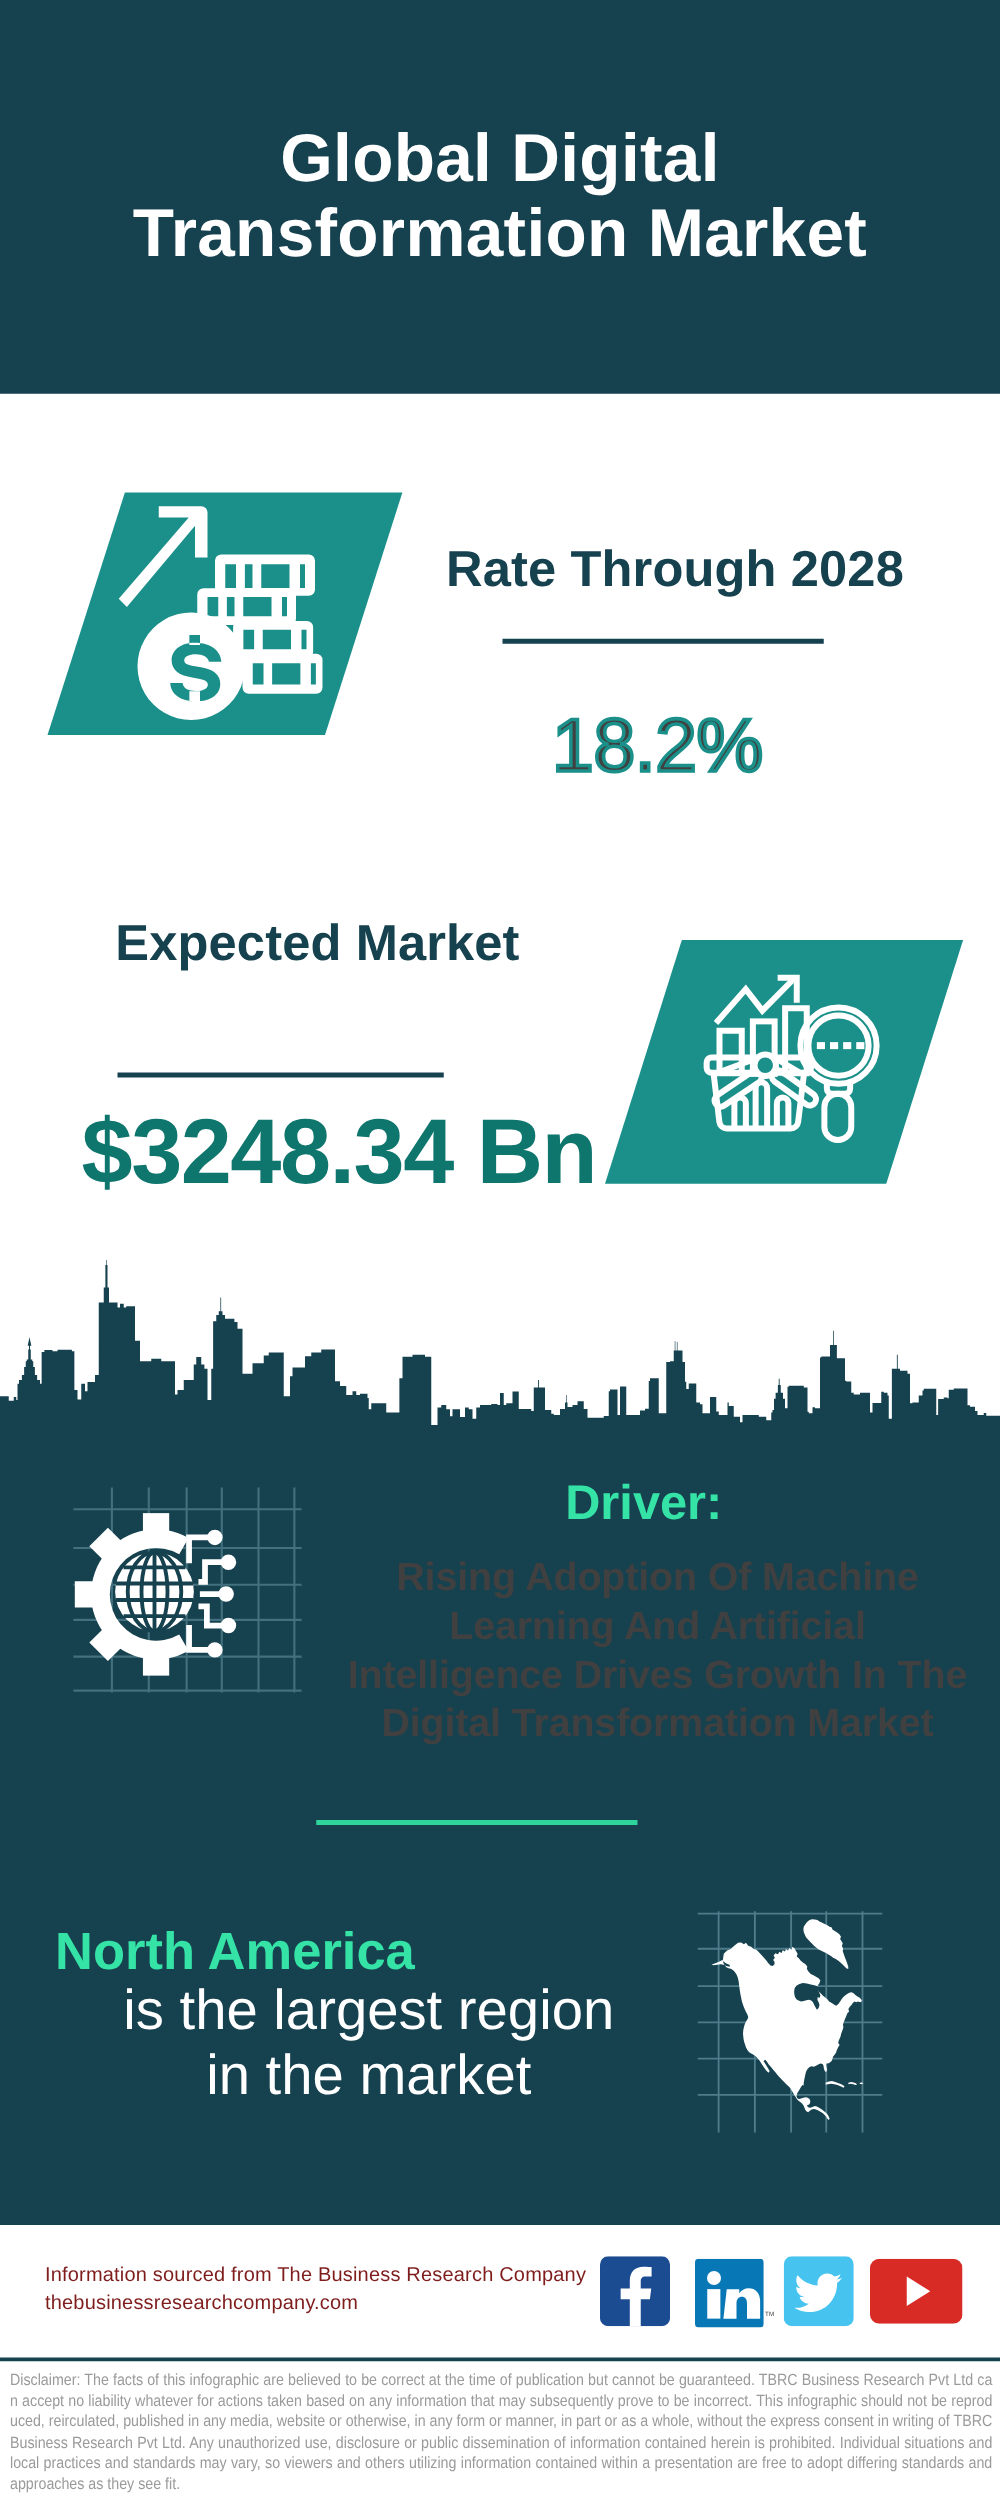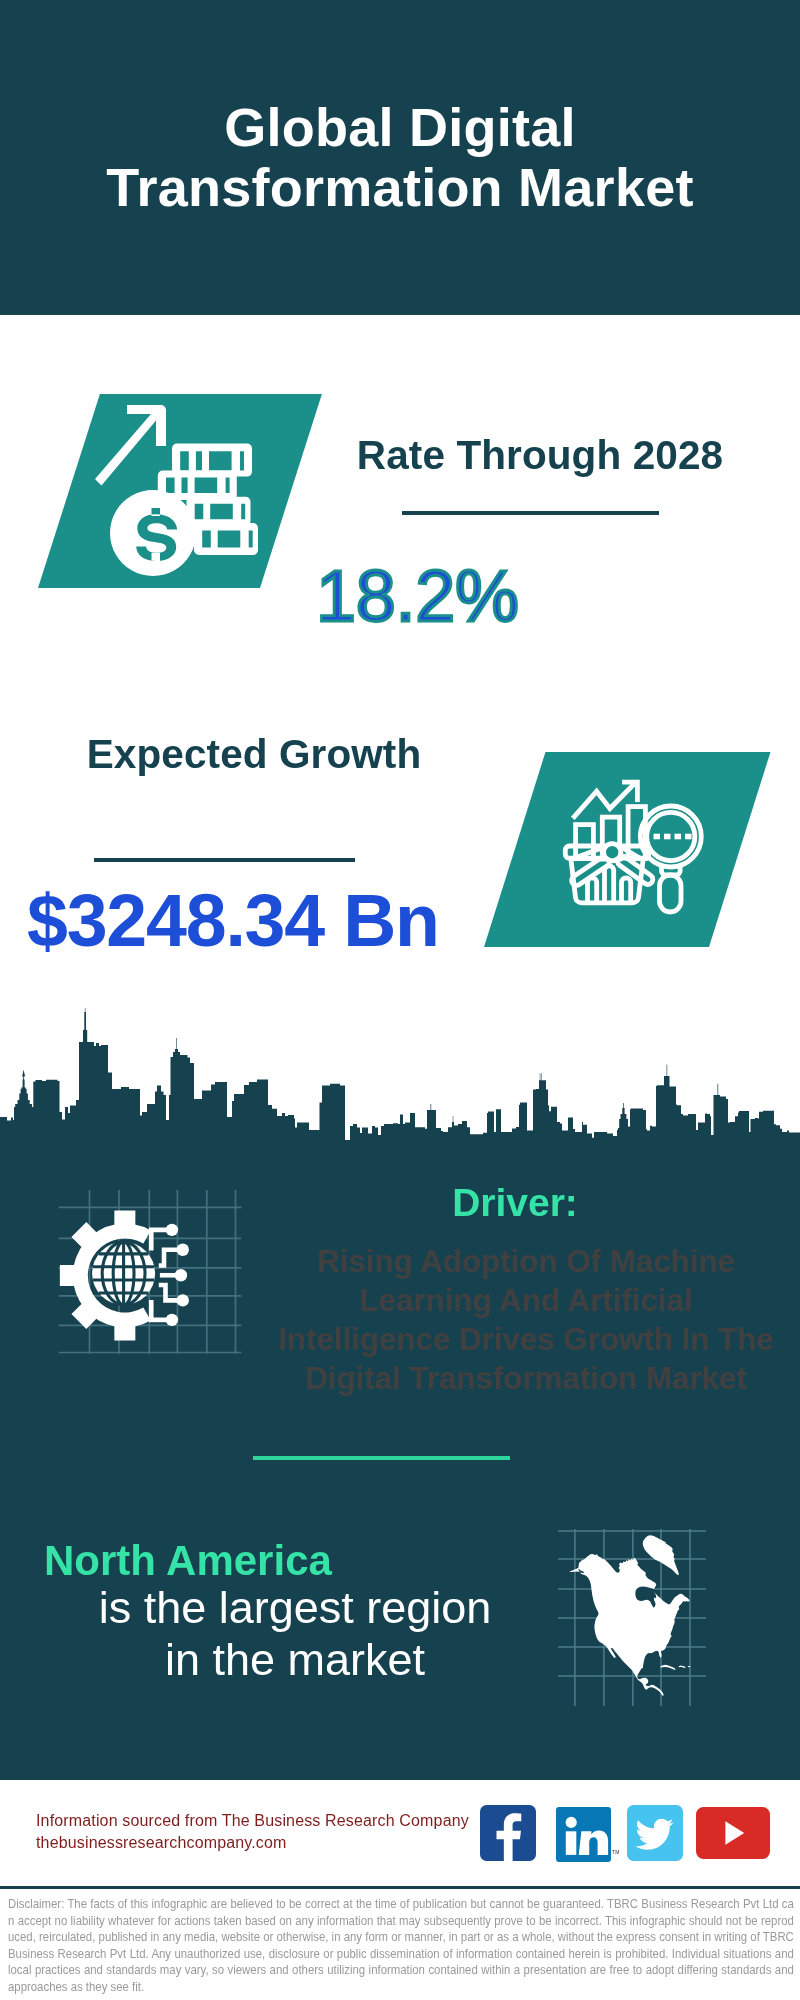--- a/index.html
+++ b/index.html
@@ -19,27 +19,27 @@
   .ic-wrap-1{left:90px;top:393px;}
   .ic-wrap-2{left:560px;top:768px;}
   .ic-wrap-3{left:55px;top:1190px;}
   .ic-wrap-4{left:558px;top:1528px;}
 
   
   .growth-txt{position:absolute;left:330px;top:385px;width:420px;text-align:center;color:#16414F;
               font-size:40.5px;line-height:47px;font-weight:bold;letter-spacing:0.1px;}
   .rule{position:absolute;background:#16414F;height:4px;}
   .rule-1{left:402px;top:511px;width:257px;}
-  .big-1{position:absolute;left:316px;top:551px;width:420px;text-align:left;color:#1d4ed8;
-         font-size:72px;line-height:91px;font-weight:400;letter-spacing:-0.3px;
+  .big-1{position:absolute;left:316px;top:551px;width:420px;text-align:center;color:#404040;
+         font-size:60px;line-height:91px;font-weight:400;letter-spacing:-0.3px;
          -webkit-text-stroke:2.8px #1B908A;}
   .mkt-txt{position:absolute;left:44px;top:731px;width:420px;text-align:center;color:#16414F;
            font-size:40.5px;line-height:47px;font-weight:bold;letter-spacing:0.1px;}
   .rule-2{left:94px;top:858px;width:261px;}
-  .big-2{position:absolute;left:27px;top:884px;width:450px;text-align:left;color:#1d4ed8;
+  .big-2{position:absolute;left:27px;top:884px;width:450px;text-align:right;color:#0f766e;
          font-size:73.5px;line-height:73.5px;font-weight:bold;letter-spacing:-1.2px;}
 
   
   .mid{position:absolute;left:0;top:1140px;width:800px;height:640px;background:#16414F;}
   .skyline{position:absolute;left:0;top:1005px;width:800px;height:141px;display:block;}
 
   .driver-head{position:absolute;left:251px;top:1182px;width:528px;text-align:center;color:#35E3A6;
                font-size:39px;font-weight:bold;line-height:42px;}
   .driver-body{position:absolute;left:262px;top:1242px;width:528px;text-align:center;color:#404040;
                font-size:31.5px;font-weight:bold;line-height:39px;letter-spacing:-0.1px;}
@@ -111,21 +111,21 @@
   <path d="M44.5 134.5 v-32 a4.6 4.6 0 0 1 9.2 0 v32"></path>
   <path d="M61.5 134.5 v-20 a4.6 4.6 0 0 1 9.2 0 v20"></path>
  </g>
  <g fill="#fff">
   <rect x="93.5" y="65.7" width="6.5" height="5.6"></rect>
   <rect x="104" y="65.7" width="6.5" height="5.6"></rect>
   <rect x="114.5" y="65.7" width="6.5" height="5.6"></rect>
   <rect x="125" y="65.7" width="6.5" height="5.6"></rect>
  </g>
 </svg></div>
-  <div class="mkt-txt"><span>Expected Growth</span><br></div>
+  <div class="mkt-txt"><span>Expected Market</span><br></div>
   <div class="rule rule-2"></div>
   <div class="big-2">$3248.34 Bn</div>
 
   <div class="mid"></div>
   <svg class="skyline" viewBox="0 0 800 141" width="800" height="141" preserveAspectRatio="none">
       <path d="M 0,112.0 L 7,112.0 L 7,115.5 L 11,115.5 L 11,112.5 L 13,112.5 L 13,115.0 L 14,115.0 L 14,102.0 L 15.2,102.0 L 15.2,99.0 L 17.5,99.0 L 17.5,95.0 L 19.3,95.0 L 19.3,88.5 L 20.6,88.5 L 20.6,84.0 L 21.4,84.0 L 21.4,82.5 L 22.6,82.5 L 22.6,74.5 L 23.2,74.5 L 23.2,71.5 L 22.1,71.5 L 23.2,66.5 L 23.6,64.5 L 24,66.5 L 25.1,71.5 L 24,71.5 L 24,74.5 L 24.6,74.5 L 24.6,82.5 L 25.8,82.5 L 25.8,84.0 L 26.6,84.0 L 26.6,88.5 L 27.9,88.5 L 27.9,95.0 L 29.7,95.0 L 29.7,99.0 L 32,99.0 L 32,102.0 L 33.3,102.0 L 33.3,76.5 L 35.5,76.5 L 35.5,75.0 L 42,75.0 L 42,76.0 L 46,76.0 L 46,74.8 L 57.5,74.8 L 57.5,76.0 L 59.5,76.0 L 59.5,107.0 L 62,107.0 L 62,114.5 L 65,114.5 L 65,102.0 L 68,102.0 L 68,108.0 L 70,108.0 L 70,100.5 L 76,100.5 L 76,95.0 L 79,95.0 L 79,37.0 L 83,37.0 L 83,25.0 L 84.3,25.0 L 84.3,7.0 L 84.9,7.0 L 84.9,3.0 L 85.4,3.0 L 85.4,7.0 L 86,7.0 L 86,25.0 L 87.2,25.0 L 87.2,37.0 L 94,37.0 L 94,41.0 L 96,41.0 L 96,38.0 L 99,38.0 L 99,41.0 L 101,41.0 L 101,40.0 L 108,40.0 L 108,67.5 L 112,67.5 L 112,84.0 L 121,84.0 L 121,82.0 L 129,82.0 L 129,84.0 L 140,84.0 L 140,110.6 L 142,110.6 L 142,107.0 L 147,107.0 L 147,99.0 L 155,99.0 L 155,86.5 L 157,86.5 L 157,80.5 L 161,80.5 L 161,86.5 L 163.5,86.5 L 163.5,90.0 L 166,90.0 L 166,115.0 L 169,115.0 L 169,90.0 L 170.5,90.0 L 170.5,52.0 L 173,52.0 L 173,47.0 L 175,47.0 L 175,44.0 L 176.3,44.0 L 176.3,33.0 L 176.9,33.0 L 176.9,44.0 L 178,44.0 L 178,47.0 L 180,47.0 L 180,50.0 L 187.5,50.0 L 187.5,52.5 L 190,52.5 L 190,58.0 L 194,58.0 L 194,94.0 L 202,94.0 L 202,85.6 L 211,85.6 L 211,79.4 L 215,79.4 L 215,76.9 L 227,76.9 L 227,111.9 L 232,111.9 L 232,96.0 L 234,96.0 L 234,89.0 L 244,89.0 L 244,80.0 L 249,80.0 L 249,77.0 L 257,77.0 L 257,74.5 L 268,74.5 L 268,100.0 L 272,100.0 L 272,103.8 L 277,103.8 L 277,111.0 L 282,111.0 L 282,108.0 L 285,108.0 L 285,111.0 L 288,111.0 L 288,110.0 L 294,110.0 L 294,113.4 L 295,113.4 L 295,122.4 L 297,122.4 L 297,117.6 L 309,117.6 L 309,125.0 L 319.5,125.0 L 319.5,97.6 L 322,97.6 L 322,80.4 L 330,80.4 L 330,78.8 L 340,78.8 L 340,80.4 L 345,80.4 L 345,138.9 L 347,138.9 L 347,136.0 L 350,136.0 L 350,121.0 L 353,121.0 L 353,119.0 L 357,119.0 L 357,122.4 L 360,122.4 L 360,127.9 L 362,127.9 L 362,122.4 L 368,122.4 L 368,128.6 L 372,128.6 L 372,121.0 L 375,121.0 L 375,122.4 L 378,122.4 L 378,129.9 L 381,129.9 L 381,121.0 L 384,121.0 L 384,119.0 L 393,119.0 L 393,118.2 L 398,118.2 L 398,119.0 L 400,119.0 L 400,109.4 L 403,109.4 L 403,119.0 L 405,119.0 L 405,117.5 L 410,117.5 L 410,108.1 L 415,108.1 L 415,122.2 L 425,122.2 L 425,123.8 L 427,123.8 L 427,105.0 L 430.5,105.0 L 430.5,99.0 L 431.2,99.0 L 431.2,105.0 L 436,105.0 L 436,123.0 L 441,123.0 L 441,126.0 L 443,126.0 L 443,126.9 L 448,126.9 L 448,122.2 L 452,122.2 L 452,117.0 L 452.8,117.0 L 452.8,111.0 L 453.3,111.0 L 453.3,117.0 L 454,117.0 L 454,120.6 L 458,120.6 L 458,119.0 L 462,119.0 L 462,116.0 L 467,116.0 L 467,122.2 L 470,122.2 L 470,129.2 L 483,129.2 L 483,127.7 L 487,127.7 L 487,108.0 L 488,108.0 L 488,106.6 L 494,106.6 L 494,126.9 L 496,126.9 L 496,104.2 L 501,104.2 L 501,126.9 L 512,126.9 L 512,123.4 L 516,123.4 L 516,122.0 L 519,122.0 L 519,99.7 L 520,99.7 L 520,97.5 L 527,97.5 L 527,125.6 L 533,125.6 L 533,84.6 L 536,84.6 L 536,83.9 L 539,83.9 L 539,75.3 L 539.8,75.3 L 539.8,68.0 L 540.3,68.0 L 540.3,75.3 L 541.5,75.3 L 541.5,68.5 L 542,68.5 L 542,75.3 L 546,75.3 L 546,84.6 L 548,84.6 L 548,100.4 L 549,100.4 L 549,106.2 L 551,106.2 L 551,101.8 L 557,101.8 L 557,116.9 L 560,116.9 L 560,118.4 L 562,118.4 L 562,125.6 L 568,125.6 L 568,112.6 L 573,112.6 L 573,124.1 L 575,124.1 L 575,127.0 L 582,127.0 L 582,116.9 L 583,116.9 L 583,119.8 L 587,119.8 L 587,128.4 L 592,128.4 L 592,132.8 L 594,132.8 L 594,127.0 L 607,127.0 L 607,128.4 L 613,128.4 L 613,131.1 L 617,131.1 L 617,124.9 L 618,124.9 L 618,122.9 L 619.2,122.9 L 619.2,113.9 L 620.5,113.9 L 620.5,109.1 L 622.3,109.1 L 622.3,103.0 L 623,103.0 L 623,98.0 L 623.7,98.0 L 623.7,103.0 L 624.6,103.0 L 624.6,109.1 L 626.4,109.1 L 626.4,113.9 L 628,113.9 L 628,121.5 L 630,121.5 L 630,104.3 L 631,104.3 L 631,103.6 L 643,103.6 L 643,105.0 L 646,105.0 L 646,124.3 L 647,124.3 L 647,125.6 L 650,125.6 L 650,120.8 L 652,120.8 L 652,121.5 L 656,121.5 L 656,80.9 L 657,80.9 L 657,80.2 L 664,80.2 L 664,71.0 L 666.6,71.0 L 666.6,59.6 L 667.2,59.6 L 667.2,71.0 L 669.5,71.0 L 669.5,81.6 L 676,81.6 L 676,99.5 L 677,99.5 L 677,100.2 L 681,100.2 L 681,109.1 L 683,109.1 L 683,110.5 L 688,110.5 L 688,109.1 L 696,109.1 L 696,124.9 L 698,124.9 L 698,117.4 L 705,117.4 L 705,108.4 L 707,108.4 L 707,109.1 L 710,109.1 L 710,111.3 L 711,111.3 L 711,129.9 L 713.5,129.9 L 713.5,89.9 L 717.5,89.9 L 717.5,78.7 L 718.2,78.7 L 718.2,89.9 L 720,89.9 L 720,91.6 L 726,91.6 L 726,93.9 L 728,93.9 L 728,117.5 L 730,117.5 L 730,116.9 L 735,116.9 L 735,111.3 L 738,111.3 L 738,107.4 L 739,107.4 L 739,106.0 L 749,106.0 L 749,127.0 L 750.5,127.0 L 750.5,114.1 L 755,114.1 L 755,113.0 L 758,113.0 L 758,113.6 L 759,113.6 L 759,106.8 L 763,106.8 L 763,105.7 L 774,105.7 L 774,119.2 L 776,119.2 L 776,120.3 L 780,120.3 L 780,123.7 L 782,123.7 L 782,127.0 L 787,127.0 L 787,125.4 L 789,125.4 L 789,127.6 L 800,127.6 L 800,141.0 L 0,141.0 Z" fill="#16414F"></path>
     </svg>
 
   <div class="ic-wrap ic-wrap-3"><svg class="ic ic-gear" viewBox="0 0 200 178" width="200" height="178">
  <g stroke="#43707E" stroke-width="1.7" fill="none">

